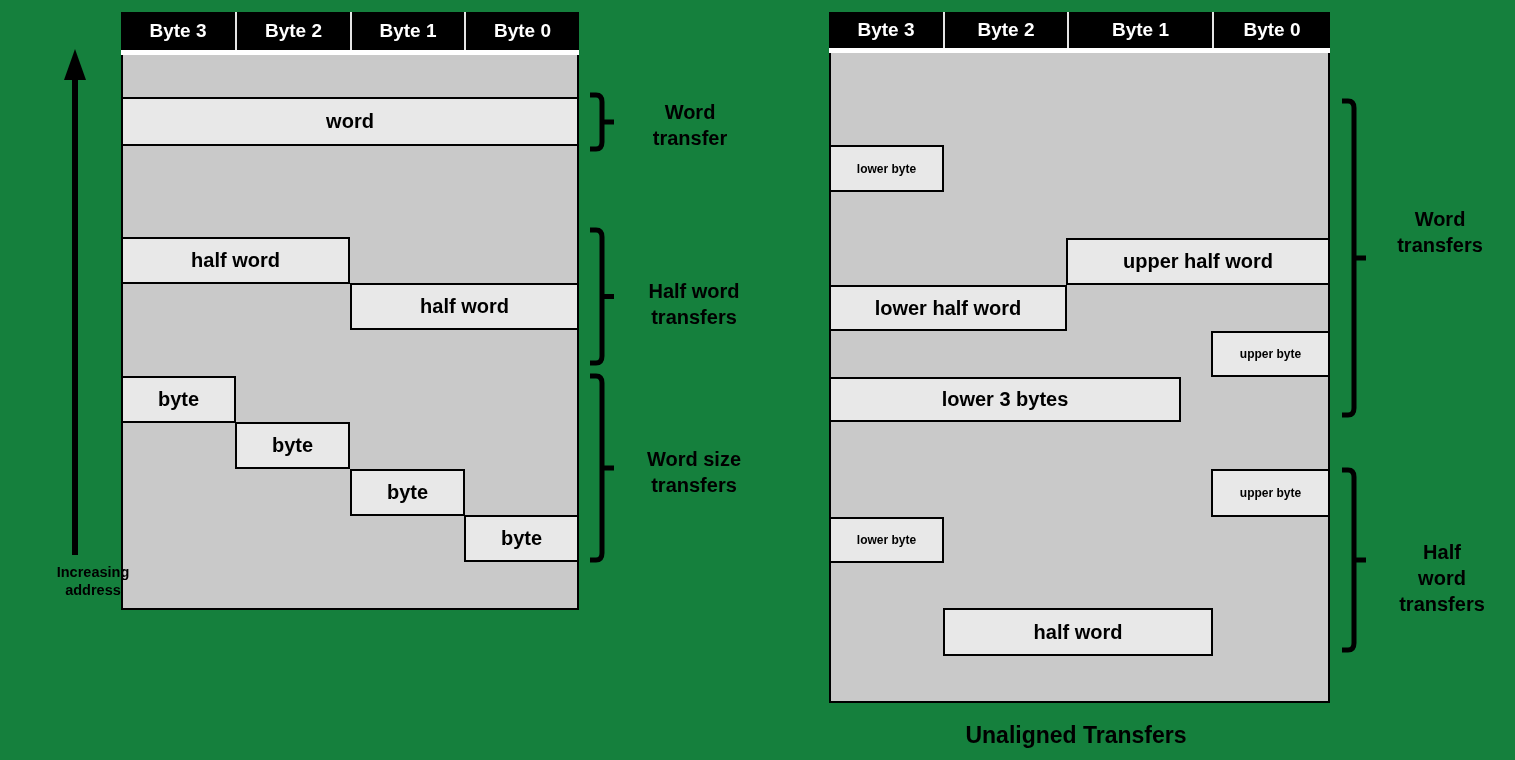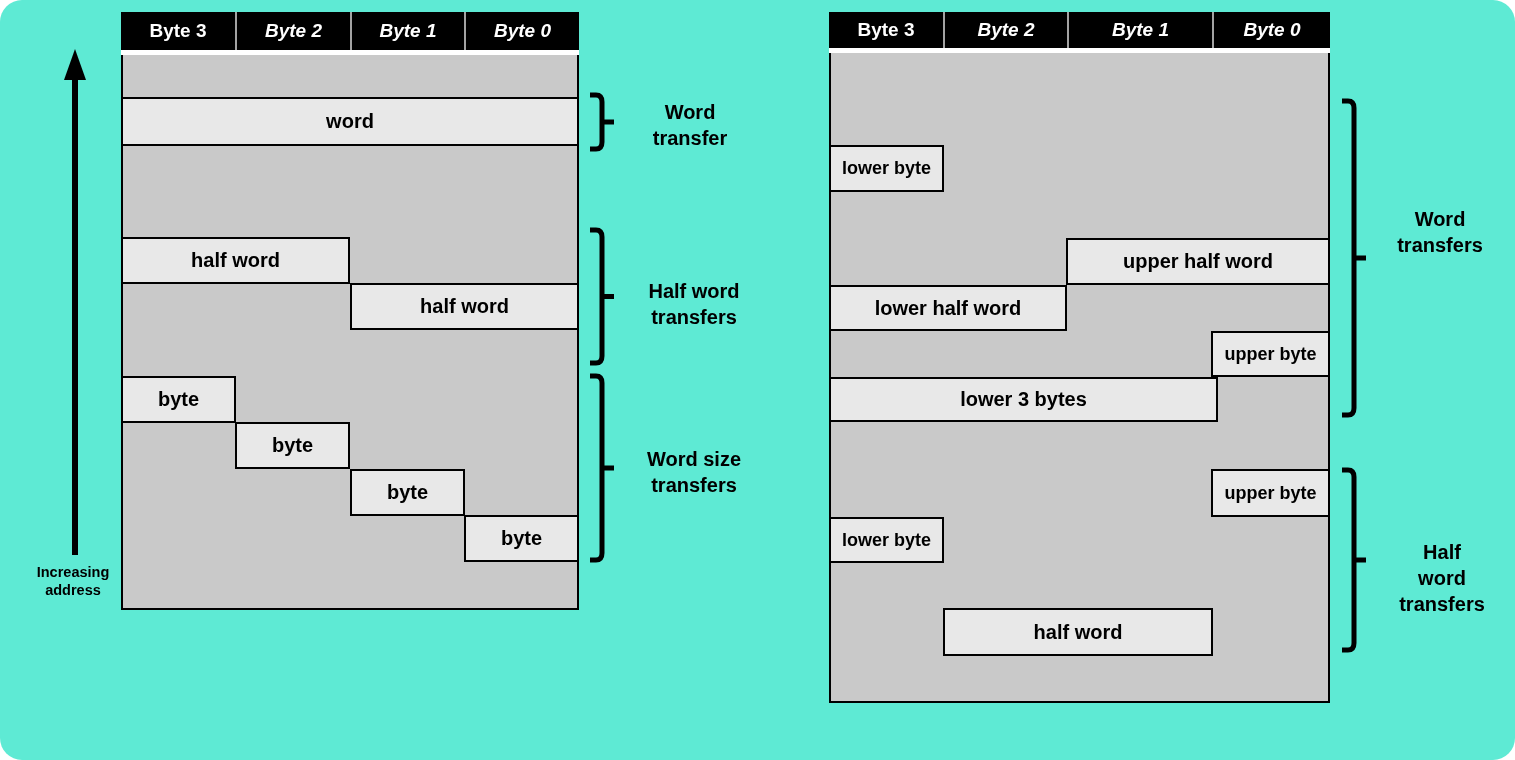--- a/index.html
+++ b/index.html
@@ -1,24 +1,23 @@
 <!DOCTYPE html>
 <html><head>
 <meta charset="utf-8">
 <style>
   html, body { margin: 0; padding: 0; }
   #stage {
     position: relative;
     width: 1515px; height: 760px;
-    background: #5eead4;
+    background: #15803d;
     font-family: "Liberation Sans", sans-serif;
     font-weight: bold;
     color: #000;
     overflow: hidden;
-    border-radius: 22px;
   }
   .abs { position: absolute; }
   
   .panel-body {
     background: #c9c9c9;
     border: 2px solid #000;
     box-sizing: border-box;
     z-index: 1;
   }
   .top-strip { background: #ffffff; z-index: 2; }
@@ -26,47 +25,48 @@
   .byte-header {
     background: #000;
     display: flex;
     z-index: 3;
   }
   .hdr-cell {
     display: flex; align-items: center; justify-content: center;
     color: #fff; font-size: 19px;
     box-sizing: border-box;
   }
-  .hdr-cell + .hdr-cell { border-left: 2px solid #a3a3a3; font-style: italic; }
+  .hdr-cell + .hdr-cell { border-left: 2px solid #e5e5e5; }
   
   .tbox {
     background: #e8e8e8;
     border: 2px solid #000;
     box-sizing: border-box;
     display: flex; align-items: center; justify-content: center;
     font-size: 20px;
     z-index: 4;
   }
-  .tbox.small { font-size: 18px; }
+  .tbox.small { font-size: 12px; }
   .multiline { white-space: pre-line; text-align: center; }
   .brace-label {
     font-size: 20px; line-height: 26px;
     transform: translateX(-50%);
     z-index: 4;
   }
   .caption {
     font-size: 23px;
     transform: translateX(-50%);
     white-space: nowrap;
     z-index: 4;
   }
   .axis-label {
     font-size: 14.5px; line-height: 18px;
     transform: translateX(-50%);
     z-index: 4;
+    margin-left: 20px;
   }
   svg { display: block; }
 </style>
 </head>
 <body>
 
 <div id="stage">
 
   <div class="abs panel-body" style="left:121px; top:50px; width:458px; height:560px;"></div>
   <div class="abs top-strip" style="left:121px; top:50px; width:458px; height:5px;"></div>
@@ -122,33 +122,34 @@
     <div class="hdr-cell" style="width:114px;">Byte 3</div>
     <div class="hdr-cell" style="width:124px;">Byte 2</div>
     <div class="hdr-cell" style="width:145px;">Byte 1</div>
     <div class="hdr-cell" style="width:118px;">Byte 0</div>
   </div>
 
   <div class="abs tbox small" style="left:829px;  top:145px; width:115px; height:47px;">lower byte</div>
   <div class="abs tbox" style="left:829px;  top:285px; width:238px; height:46px;">lower half word</div>
   <div class="abs tbox" style="left:1066px; top:238px; width:264px; height:47px;">upper half word</div>
   <div class="abs tbox small" style="left:1211px; top:331px; width:119px; height:46px;">upper byte</div>
-  <div class="abs tbox" style="left:829px;  top:377px; width:389px; height:45px;">lower 3 bytes</div>
+  <div class="abs tbox" style="left:829px;  top:377px; width:352px; height:45px;">lower 3 bytes</div>
   <div class="abs tbox small" style="left:1211px; top:469px; width:119px; height:48px;">upper byte</div>
   <div class="abs tbox small" style="left:829px;  top:517px; width:115px; height:46px;">lower byte</div>
   <div class="abs tbox" style="left:943px;  top:608px; width:270px; height:48px;">half word</div>
 
   <svg class="abs" style="left:1340px; top:98px;" width="28" height="320" viewBox="0 0 28 320">
     <path d="M2 3 H8 Q14 3 14 10 V310 Q14 317 8 317 H2" fill="none" stroke="#000" stroke-width="5"></path>
     <path d="M14 160 H26" stroke="#000" stroke-width="5"></path>
   </svg>
   <div class="abs brace-label multiline" style="left:1440px; top:206px;">Word
 transfers</div>
 
   <svg class="abs" style="left:1340px; top:467px;" width="28" height="186" viewBox="0 0 28 186">
     <path d="M2 3 H8 Q14 3 14 10 V176 Q14 183 8 183 H2" fill="none" stroke="#000" stroke-width="5"></path>
     <path d="M14 93 H26" stroke="#000" stroke-width="5"></path>
   </svg>
   <div class="abs brace-label multiline" style="left:1442px; top:539px;">Half word
 transfers</div>
 
+  <div class="abs caption" style="left:1076px; top:722px;">Unaligned Transfers</div>
 
 </div>
 
 </body></html>

